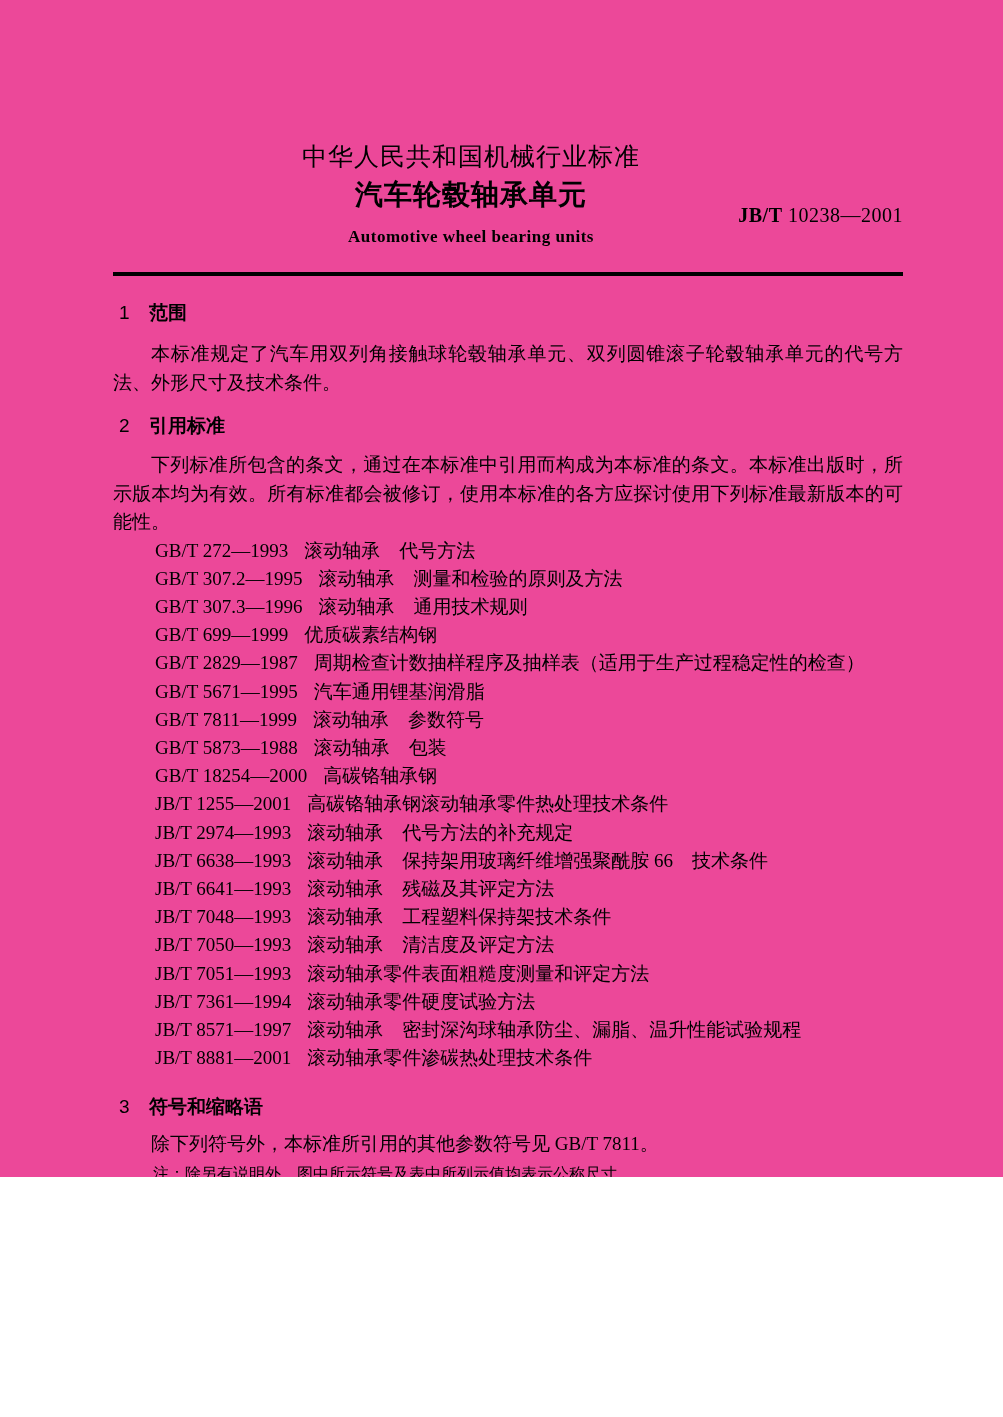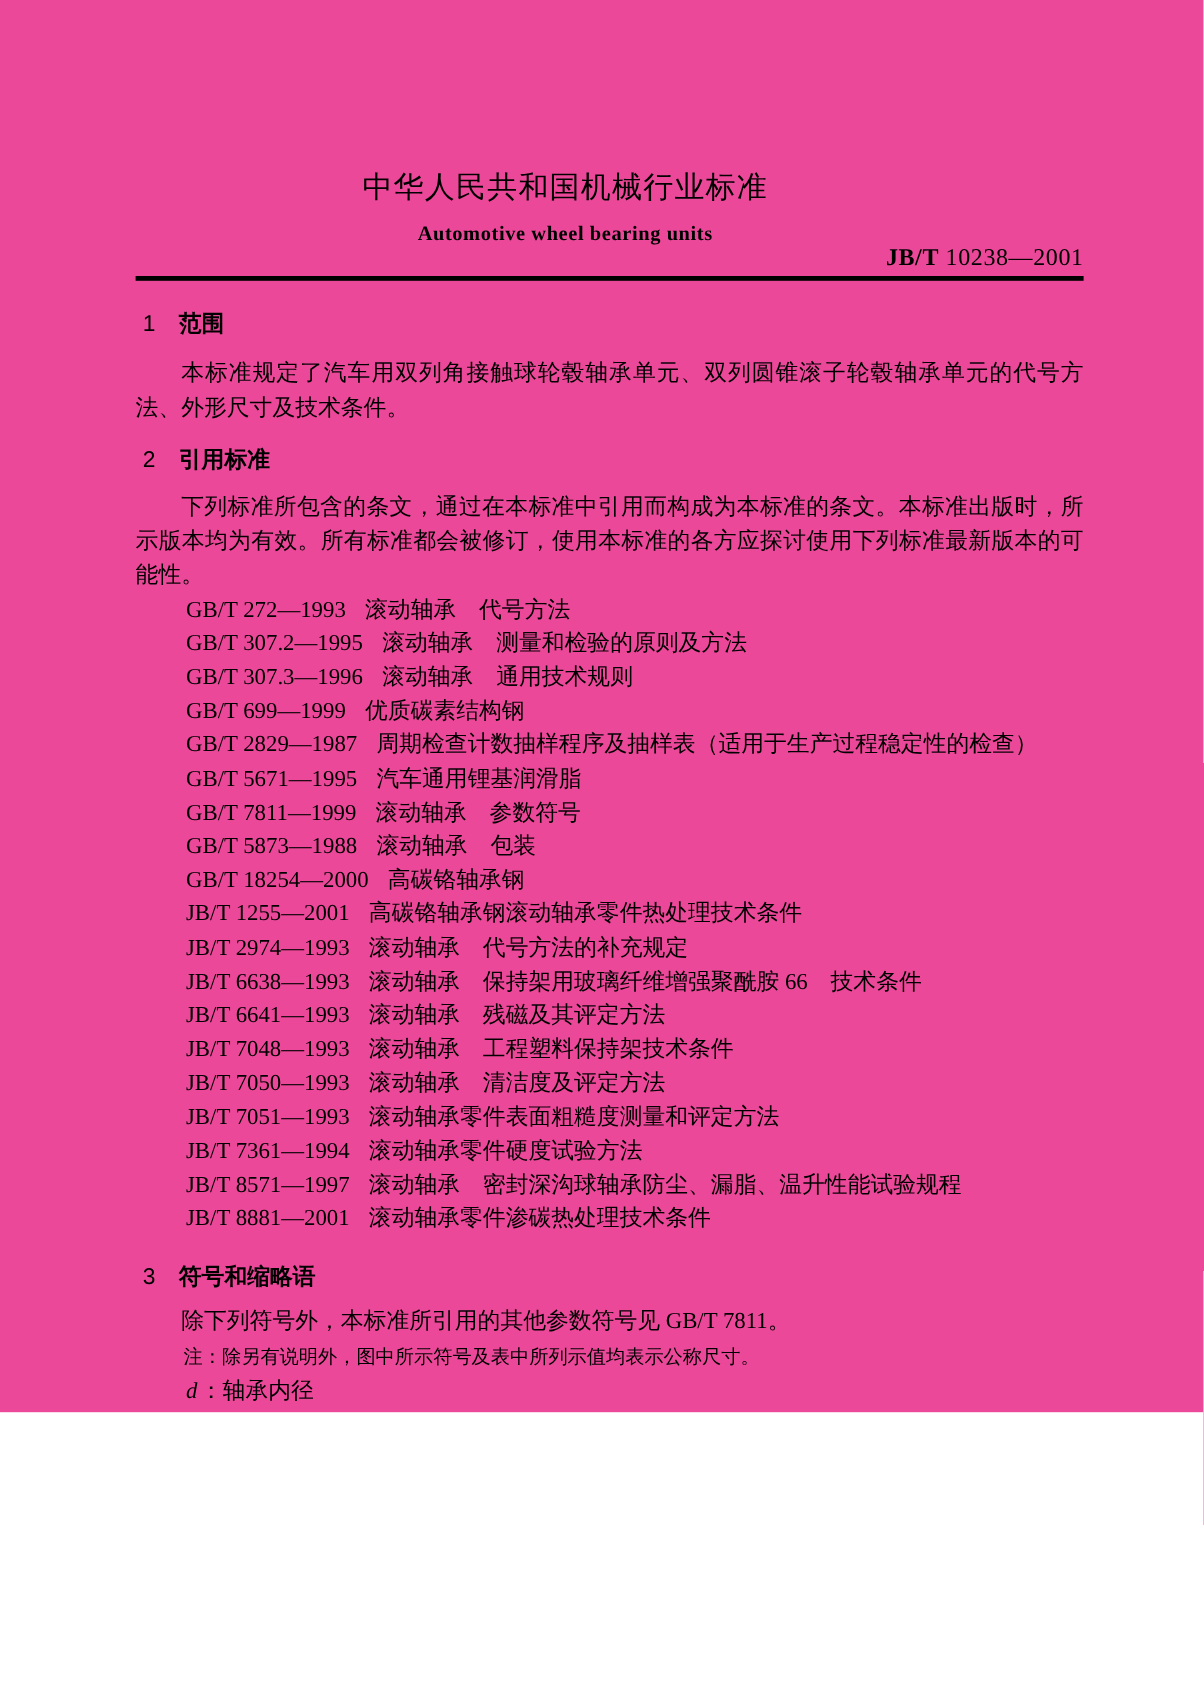--- a/index.html
+++ b/index.html
@@ -160,20 +160,21 @@
 </style>
 </head>
 <body>
 
 <div class="page">
   <div class="content">
 
     <header class="doc-header">
       <div class="title-block">
         <div class="std-type">中华人民共和国机械行业标准</div>
+        <div class="title-cn">汽车轮毂轴承单元</div>
         <div class="title-en">Automotive wheel bearing units</div>
       </div>
       <div class="std-number">
         <span class="num-prefix">JB/T</span>
         <span class="num-value">10238—2001</span>
       </div>
     </header>
 
     <hr class="head-rule">
 

